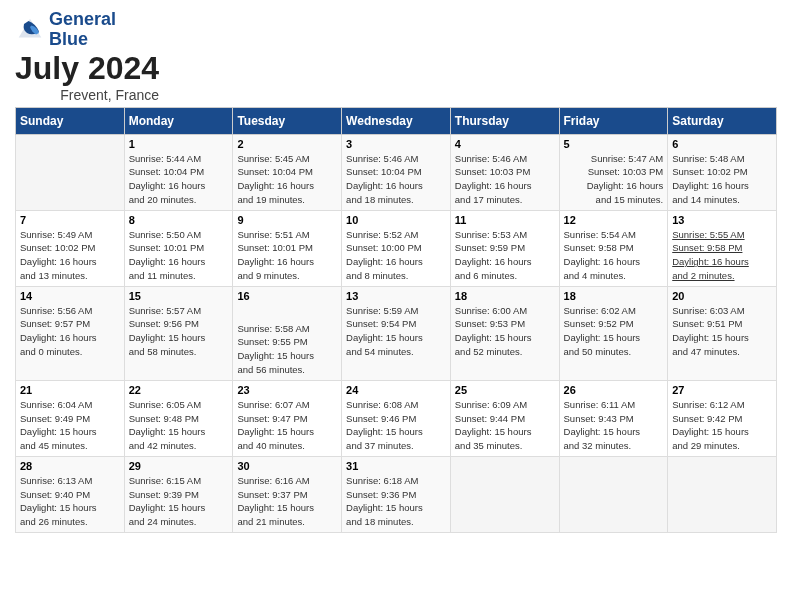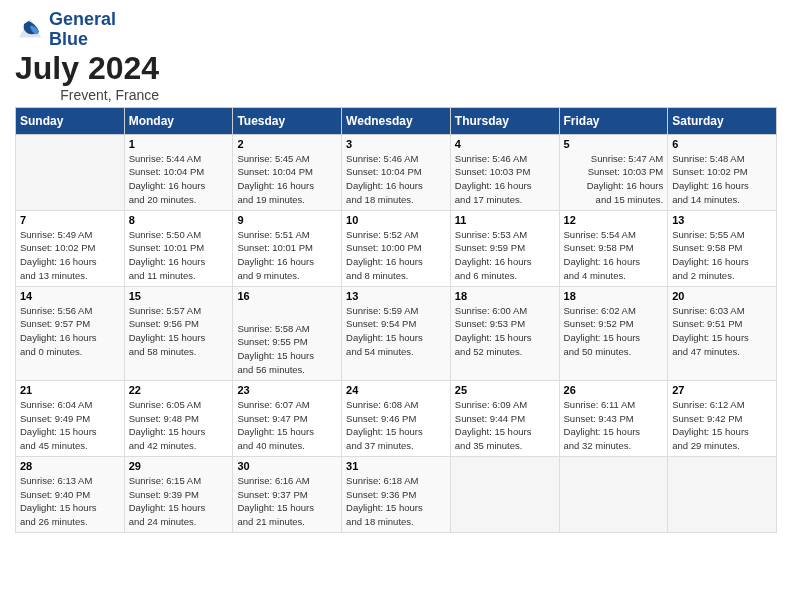--- a/index.html
+++ b/index.html
@@ -215,21 +215,21 @@
           </td>
           <td>
             <div class="day-number">12</div>
             <div class="day-info" style="white-space: pre-line;">Sunrise: 5:54 AM
 Sunset: 9:58 PM
 Daylight: 16 hours
 and 4 minutes.</div>
           </td>
           <td>
             <div class="day-number">13</div>
-            <div class="day-info" style="white-space: pre-line;">Sunrise: 5:55 AM
+            <div class="day-info" style="white-space: pre-line; text-decoration: underline;">Sunrise: 5:55 AM
 Sunset: 9:58 PM
 Daylight: 16 hours
 and 2 minutes.</div>
           </td>
         </tr>
         <tr>
           <td>
             <div class="day-number">14</div>
             <div class="day-info" style="white-space: pre-line;">Sunrise: 5:56 AM
 Sunset: 9:57 PM

